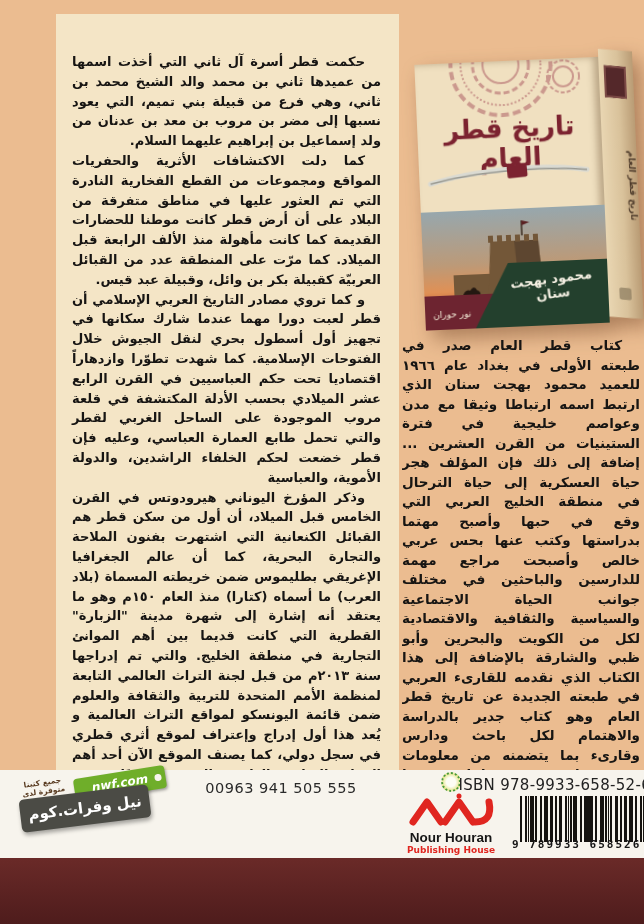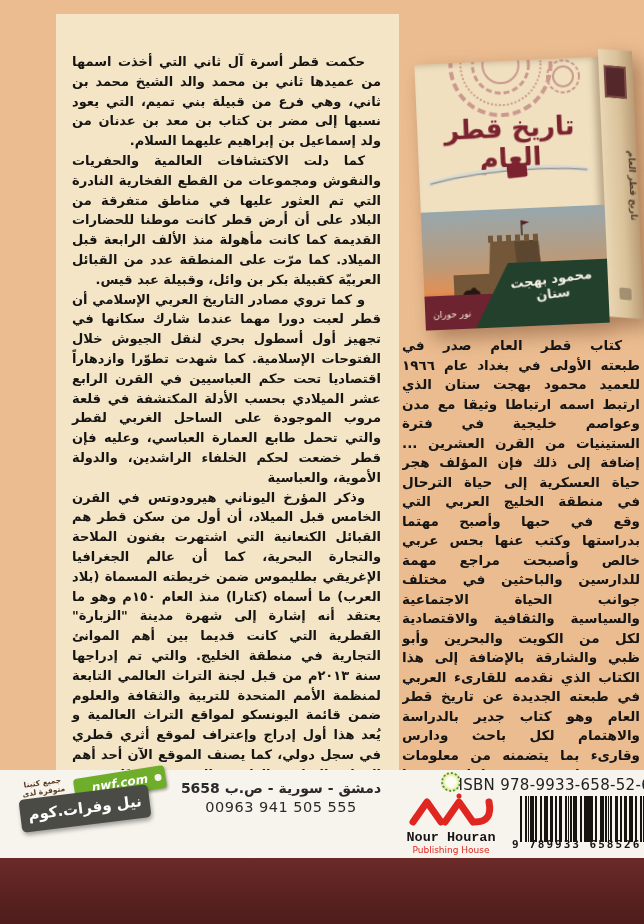--- a/index.html
+++ b/index.html
@@ -65,41 +65,41 @@
   
   .address{position:absolute;left:172px;top:9px;width:218px;text-align:center;color:#2a2a2a;}
   .addr-ar{direction:rtl;font-weight:bold;font-size:14px;line-height:19px;}
   .addr-num{font-size:14.5px;line-height:19px;letter-spacing:.5px;}
   .addr-mail{font-size:14px;line-height:19px;}
 
   
   .nour{position:absolute;left:398px;top:2px;width:106px;text-align:center;}
   .nour-emblem{width:20px;height:20px;margin:0 auto;border-radius:50%;
          background:radial-gradient(#fdfdf4 40%,#d8d855);border:2px dotted #4a9a3a;box-sizing:border-box;}
-  .nour-en{font-family:Liberation Mono, monospace;font-weight:bold;font-size:13.5px;color:#161616;margin-top:-2px;}
-  .nour-sub{font-weight:normal;font-size:9px;color:#e02620;}
+  .nour-en{font-family:Liberation Sans, sans-serif;font-weight:bold;font-size:13.5px;color:#161616;margin-top:-2px;}
+  .nour-sub{font-weight:bold;font-size:9px;color:#e02620;}
 
   
   .isbn-text{position:absolute;right:-7px;top:6px;font-size:15px;color:#222;letter-spacing:.3px;white-space:nowrap;}
   .barcode{position:absolute;left:520px;top:26px;width:130px;height:46px;
         background:
           repeating-linear-gradient(90deg,#161310 0 2px,transparent 2px 5px),
           repeating-linear-gradient(90deg,#161310 0 1px,transparent 1px 8px),
           repeating-linear-gradient(90deg,transparent 0 11px,#161310 11px 14px);}
   .barcode-digits{position:absolute;left:512px;top:68px;width:138px;font-size:11px;font-weight:bold;
         color:#151515;letter-spacing:2px;font-family:"DejaVu Sans Mono",monospace;white-space:nowrap;}
 </style>
 </head>
 <body>
 
 <div class="page">
 
   <div class="text-panel" lang="ar">
-    <p class="para">حكمت قطر أسرة آل ثاني التي أخذت اسمها من عميدها ثاني بن محمد والد الشيخ محمد بن ثاني، وهي فرع من قبيلة بني تميم، التي يعود نسبها إلى مضر بن كتاب بن معد بن عدنان من ولد إسماعيل بن إبراهيم عليهما السلام.</p>
-    <p class="para">كما دلت الاكتشافات العالمية والحفريات والنقوش ومجموعات من القطع الفخارية النادرة التي تم العثور عليها في مناطق متفرقة من البلاد على أن أرض قطر كانت موطنا للحضارات القديمة كما كانت مأهولة منذ الألف الرابعة قبل الميلاد. كما مرّت على المنطقة عدد من القبائل العربيّة كقبيلة بكر بن وائل، وقبيلة عبد قيس.</p>
+    <p class="para">حكمت قطر أسرة آل ثاني التي أخذت اسمها من عميدها ثاني بن محمد والد الشيخ محمد بن ثاني، وهي فرع من قبيلة بني تميم، التي يعود نسبها إلى مضر بن مروب بن معد بن عدنان من ولد إسماعيل بن إبراهيم عليهما السلام.</p>
+    <p class="para">كما دلت الاكتشافات الأثرية والحفريات المواقع ومجموعات من القطع الفخارية النادرة التي تم العثور عليها في مناطق متفرقة من البلاد على أن أرض قطر كانت موطنا للحضارات القديمة كما كانت مأهولة منذ الألف الرابعة قبل الميلاد. كما مرّت على المنطقة عدد من القبائل العربيّة كقبيلة بكر بن وائل، وقبيلة عبد قيس.</p>
     <p class="para">و كما تروي مصادر التاريخ العربي الإسلامي أن قطر لعبت دورا مهما عندما شارك سكانها في تجهيز أول أسطول بحري لنقل الجيوش خلال الفتوحات الإسلامية. كما شهدت تطوّرا وازدهاراً اقتصاديا تحت حكم العباسيين في القرن الرابع عشر الميلادي بحسب الأدلة المكتشفة في قلعة مروب الموجودة على الساحل الغربي لقطر والتي تحمل طابع العمارة العباسي، وعليه فإن قطر خضعت لحكم الخلفاء الراشدين، والدولة الأموية، والعباسية</p>
     <p class="para">وذكر المؤرخ اليوناني هيرودوتس في القرن الخامس قبل الميلاد، أن أول من سكن قطر هم القبائل الكنعانية التي اشتهرت بفنون الملاحة والتجارة البحرية، كما أن عالم الجغرافيا الإغريقي بطليموس ضمن خريطته المسماة (بلاد العرب) ما أسماه (كتارا) منذ العام ١٥٠م وهو ما يعتقد أنه إشارة إلى شهرة مدينة "الزبارة" القطرية التي كانت قديما بين أهم الموانئ التجارية في منطقة الخليج. والتي تم إدراجها سنة ٢٠١٣م من قبل لجنة التراث العالمي التابعة لمنظمة الأمم المتحدة للتربية والثقافة والعلوم ضمن قائمة اليونسكو لمواقع التراث العالمية و يُعد هذا أول إدراج وإعتراف لموقع أثري قطري في سجل دولي، كما يصنف الموقع الآن أحد أهم المواقع التراثية والطبيعية المدرجة عالميًا.</p>
 
   </div>
 
   <div class="book">
     <div class="spine">
       <div class="spine-block-top"></div>
       <div class="spine-title">تاريخ قطر العام</div>
       <div class="spine-mark"></div>
@@ -167,21 +167,20 @@
   <div class="footer">
 
     <div>
       <div class="nwf-tagline" lang="ar">جميع كتبنا متوفرة لدى</div>
       <div class="nwf-green">nwf.com</div>
       <div class="nwf-dark" lang="ar">نيل وفرات.كوم</div>
       <div class="nwf-url">www.nwf.com</div>
     </div>
 
     <div class="address">
-      <div class="addr-ar" lang="ar">دمشق - سورية - ص.ب 5658</div>
       <div class="addr-num">00963 941 505 555</div>
     </div>
 
     <div class="nour">
       <div class="nour-emblem"></div>
       <svg width="92" height="36" viewBox="0 0 92 36">
         <g fill="none" stroke="#e02620" stroke-width="7" stroke-linecap="round" stroke-linejoin="round">
           <path d="M8 30 L22 10 L36 30"></path>
           <path d="M40 30 L54 10 L68 30"></path>
           <path d="M70 30 Q88 30 84 10"></path>

